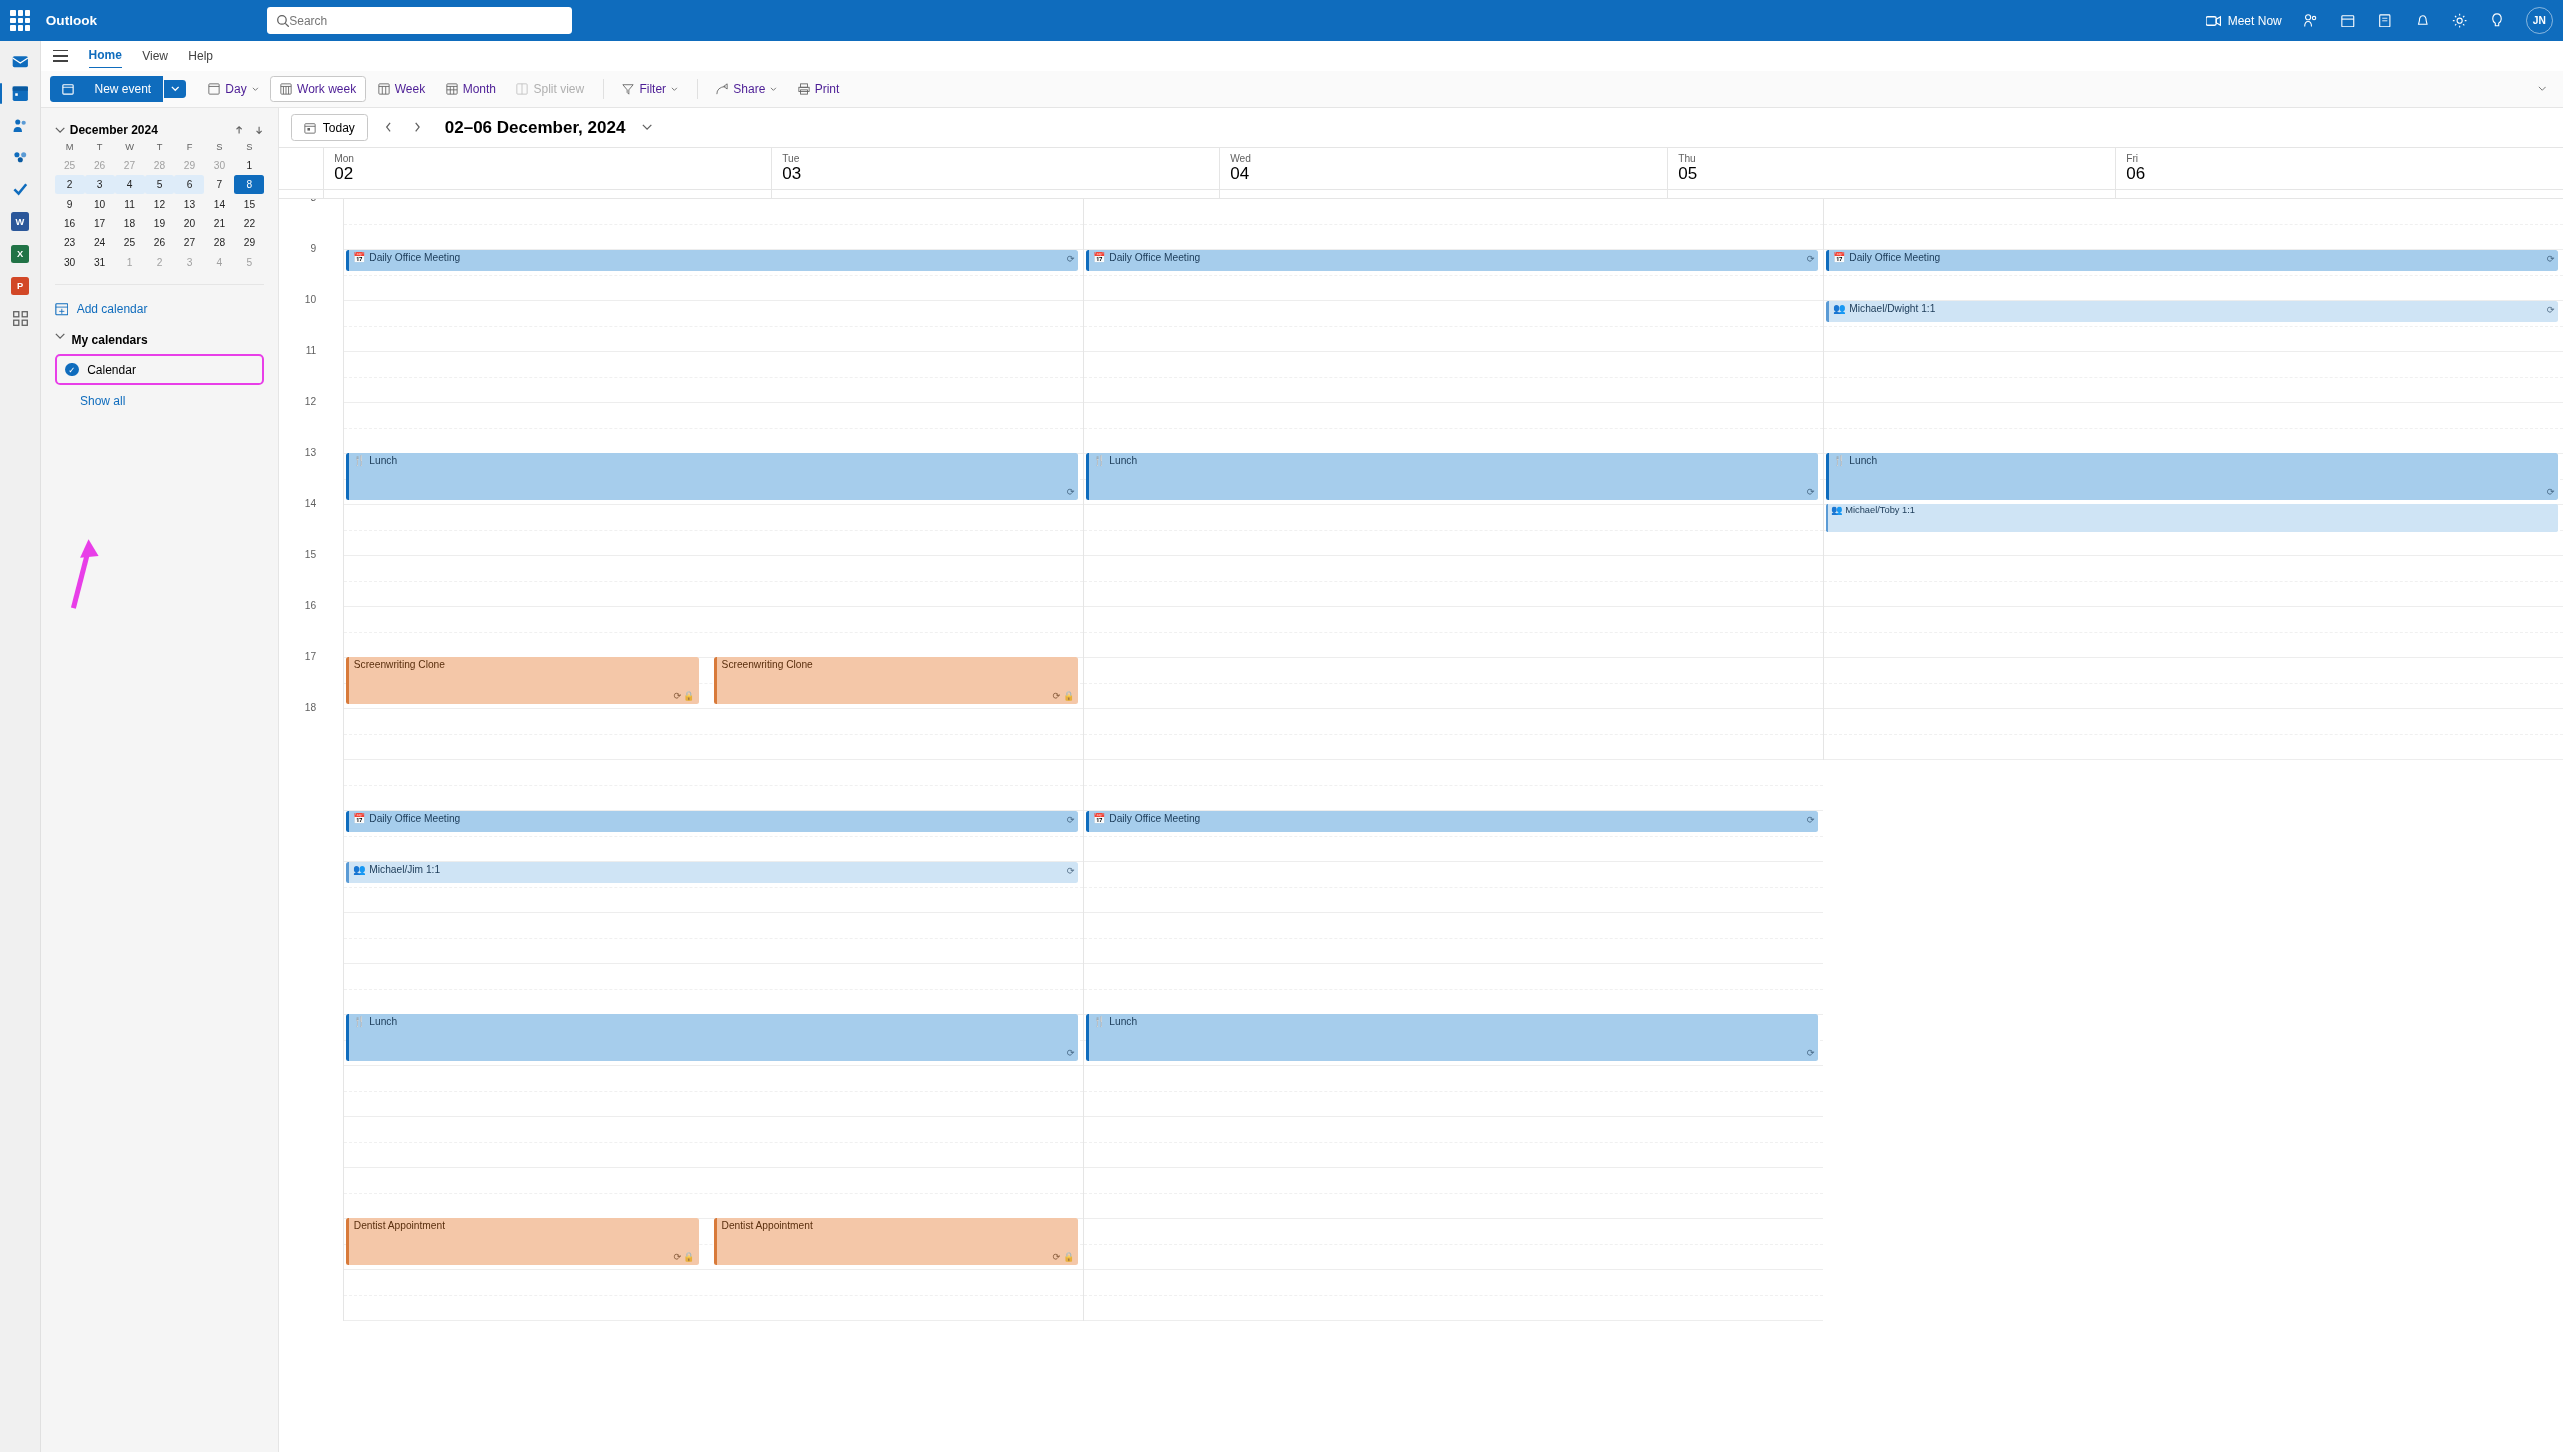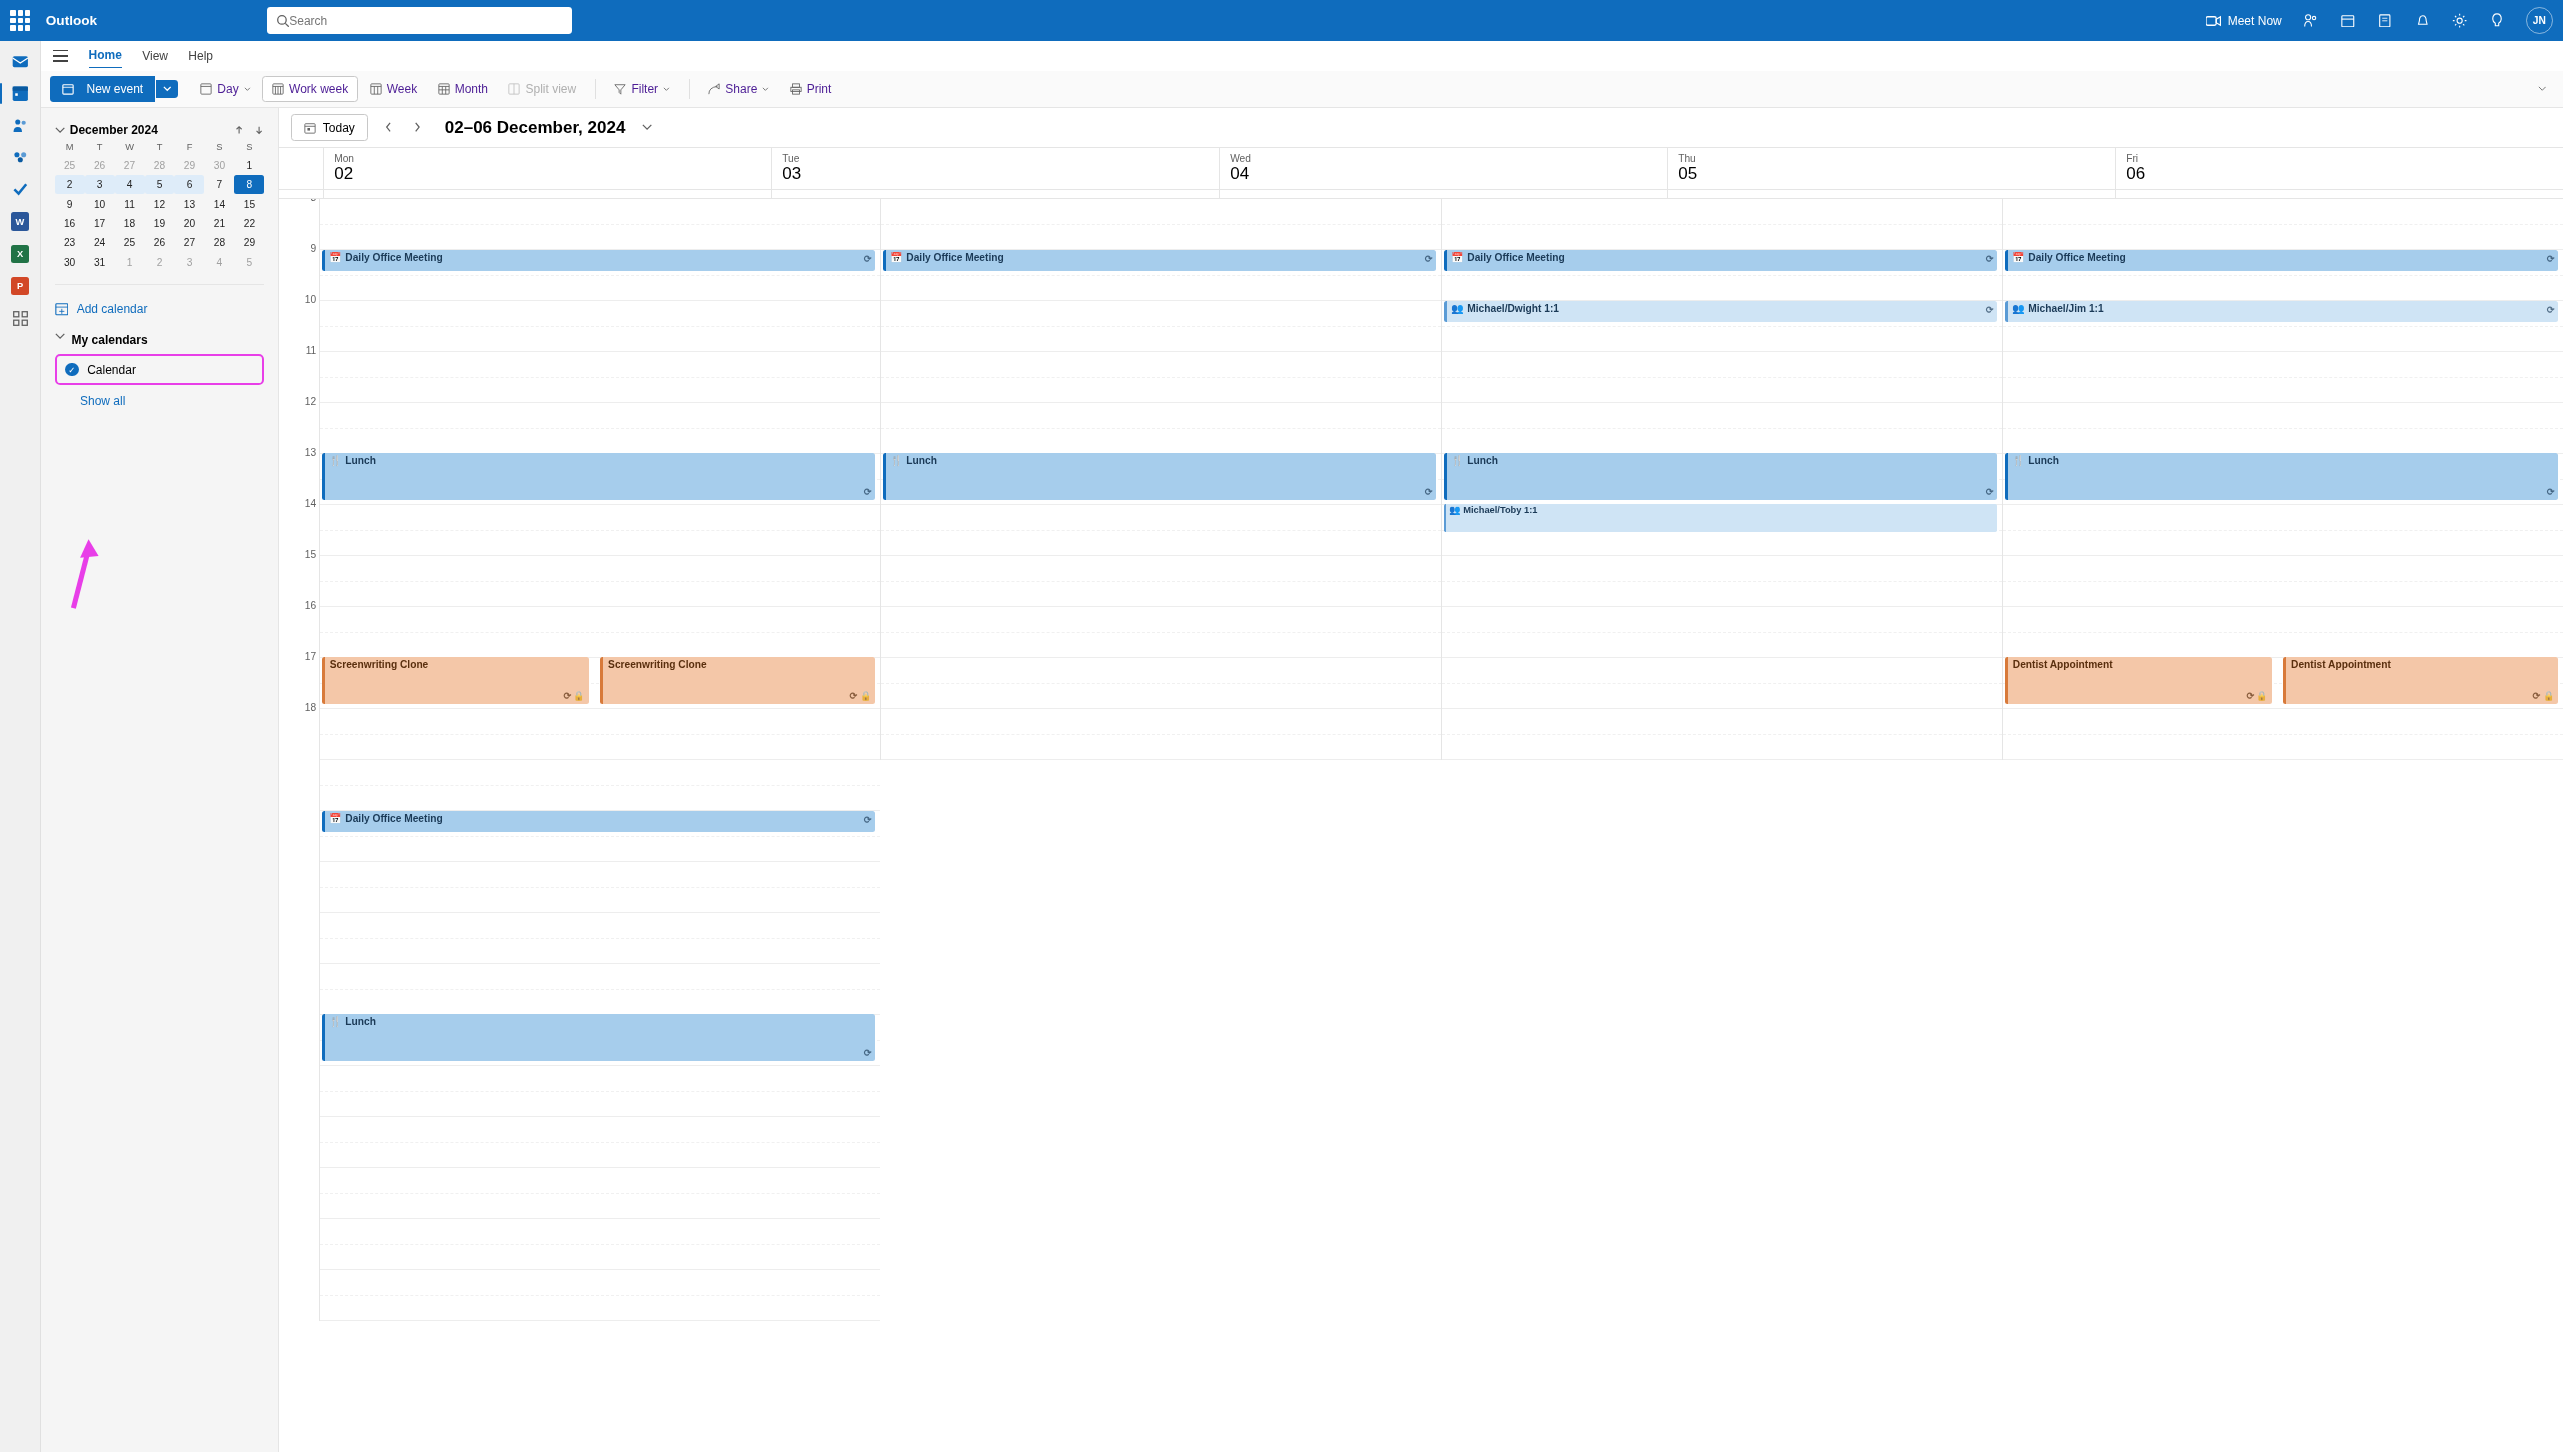--- a/index.html
+++ b/index.html
@@ -24,21 +24,21 @@
 
 
 .tabs-row { position: fixed; left: 41px; right: 0; top: 41px; height: 30.5px; background: white; border-bottom: 0.8px solid #e5e5e5; display: flex; align-items: center; padding: 0 12px; gap: 20.3px; }
 .hamburger { width: 15.3px; height: 12px; display: flex; flex-direction: column; justify-content: space-between; cursor: pointer; }
 .hamburger span { height: 1.7px; background: #424242; }
 .tab { font-size: 12px; color: #424242; cursor: pointer; padding: 5.1px 0; }
 .tab.active { color: #0f6cbd; border-bottom: 1.7px solid #0f6cbd; font-weight: 600; }
 
 
 .toolbar { position: fixed; left: 41px; right: 0; top: 71px; height: 37px; background: #fafafa; border-bottom: 0.8px solid #e5e5e5; display: flex; align-items: center; padding: 0 8.5px; gap: 3.4px; }
-.newevent { background: #0f6cbd; color: white; border: none; border-radius: 3.4px 0 0 3.4px; padding: 6px 12px; font-size: 12px; display: flex; align-items: center; gap: 13px; cursor: pointer; }
+.newevent { background: #0f6cbd; color: white; border: none; border-radius: 3.4px 0 0 3.4px; padding: 6px 12px; font-size: 12px; display: flex; align-items: center; gap: 21px; cursor: pointer; }
 .newevent-dd { background: #0f6cbd; color: white; border: none; border-radius: 0 3.4px 3.4px 0; padding: 6px 6.8px; cursor: pointer; margin-left: -2.5px; margin-right: 10.2px; }
 .tbtn { background: transparent; border: none; padding: 5.1px 8.5px; font-size: 12px; color: #4c1d95; display: flex; align-items: center; gap: 5.1px; cursor: pointer; border-radius: 3.4px; }
 .tbtn.active { background: white; border: 0.8px solid #c8c8c8; }
 .tbtn.disabled { color: #b0b0b0; cursor: default; }
 .tsep { width: 0.8px; height: 20.3px; background: #e0e0e0; margin: 0 6.8px; }
 
 
 .main { position: fixed; left: 41px; right: 0; top: 108px; bottom: 0; display: flex; }
 .sidebar { width: 237px; padding: 15.3px 13.6px; background: #f5f5f5; }
 .month-hdr { display: flex; align-items: center; gap: 5px; margin-bottom: 5px; }
@@ -75,21 +75,21 @@
 .dh-cell:first-child { border-left: none; }
 .dh-dow { font-size: 10.2px; color: #616161; }
 .dh-num { font-size: 17px; font-weight: 400; }
 .allday-row { display:grid; grid-template-columns: 44px repeat(5,1fr); height:8.5px; border-bottom:0.8px solid #e5e5e5; }
 .allday-row > div { border-left:0.8px solid #e5e5e5; }
 .allday-row > div:first-child { border-left:none; }
 
 .grid-scroll { flex: 1; overflow-y: auto; position: relative; }
 .time-col { position: absolute; left: 0; top: 0; width: 44px; }
 .time-label { height: 51px; text-align: right; padding-right: 6.8px; font-size: 10.2px; color: #616161; position: relative; top: -6.8px; }
-.day-cols { margin-left: 40px; display: grid; grid-template-columns: repeat(4, 1fr); position: relative; font-weight: bold; }
+.day-cols { margin-left: 64px; display: grid; grid-template-columns: repeat(3, 1fr); position: relative; }
 .day-col { border-left: 0.8px solid #e5e5e5; position: relative; }
 .hour-line { height: 51px; border-bottom: 0.8px solid #ededed; position: relative; }
 .hour-line::after { content:''; position:absolute; left:0; right:0; top:50%; border-bottom:0.8px dashed #f0f0f0; }
 
 .event { position: absolute; left: 1.7px; right: 5.1px; border-radius: 2.5px; padding: 2.5px 5.1px; font-size: 10.2px; overflow: hidden; cursor: pointer; border-left: 3.4px solid; }
 .event.blue { background: #a6cdec; border-left-color: #0f6cbd; color: #1b3a57; }
 .event.lightblue { background: #cfe4f5; border-left-color: #5b9bd5; color: #1b3a57; }
 .event.orange { background: #f4c7a8; border-left-color: #d87a3a; color: #5a2f0e; }
 .event .eicons { position:absolute; right:3.4px; top:3.4px; font-size:9.3px; opacity:0.7; }
 .event .eicons-bottom { position:absolute; right:3.4px; bottom:2.5px; font-size:9.3px; opacity:0.7; display:flex; gap:1.7px; }

